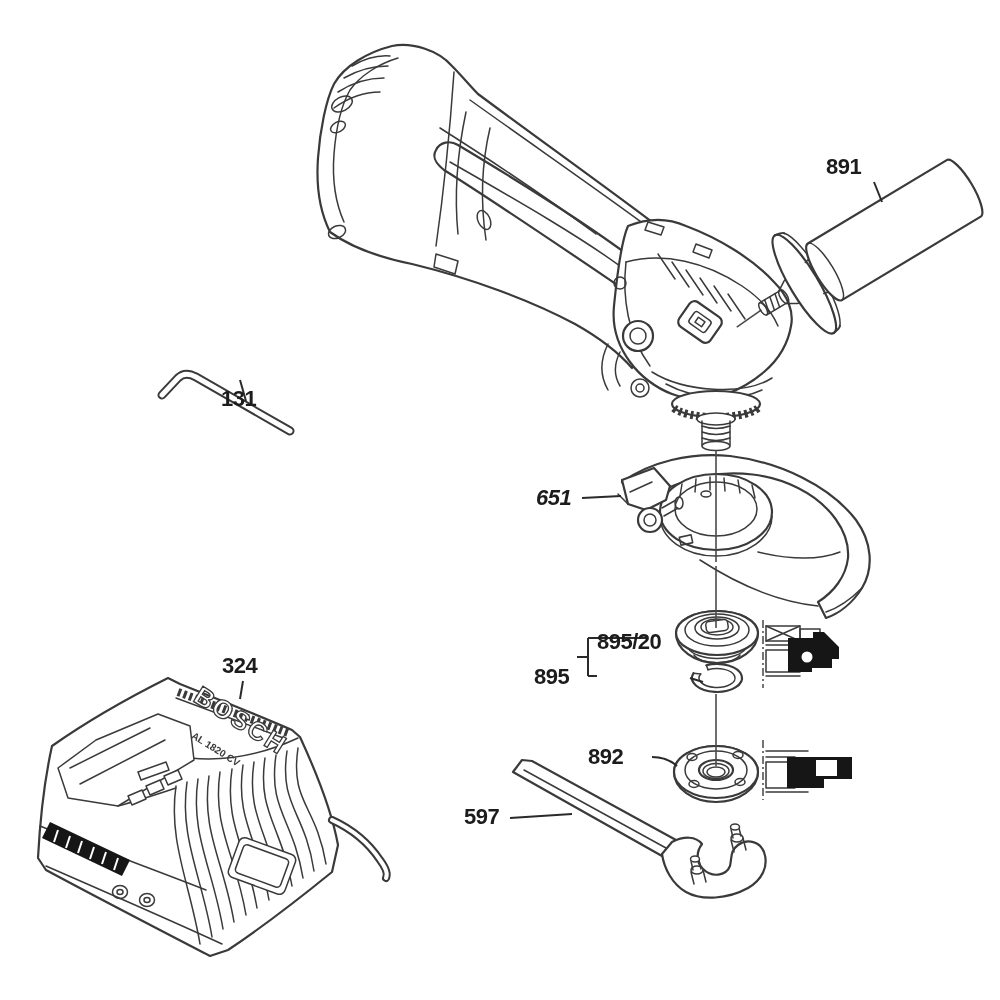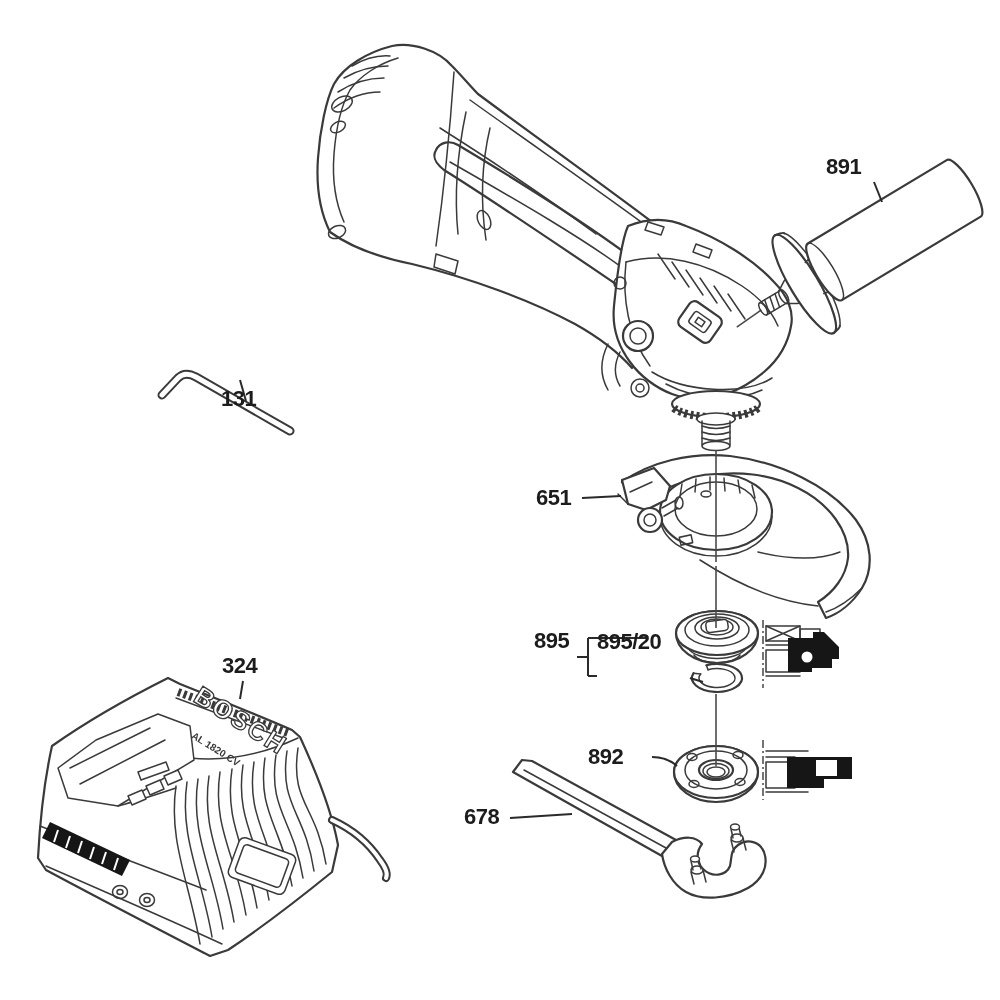--- a/index.html
+++ b/index.html
@@ -320,19 +320,19 @@
     </g>
     <path class="leader" d="M 690,678 L 703,682"></path>
     <path class="leader" d="M 652,757 Q 667,757 677,766"></path>
     <path class="leader" d="M 510,818 L 572,814"></path>
     <path class="leader" d="M 243,681 L 240,699"></path>
   </g>
 </svg>
 
   <div class="plabel" style="left:826px;top:154px;">891</div>
   <div class="plabel" style="left:221px;top:354px;margin-top:32px;">131</div>
-  <div class="plabel" style="left:536px;top:485px;">651</div>
-  <div class="plabel" style="left:534px;top:628px;">895</div>
+  <div class="plabel" style="left:536px;top:485px;font-style:italic;">651</div>
+  <div class="plabel" style="left:534px;top:664px;">895</div>
   <div class="plabel" style="left:597px;top:629px;">895/20</div>
   <div class="plabel" style="left:588px;top:744px;">892</div>
-  <div class="plabel" style="left:464px;top:804px;">678</div>
+  <div class="plabel" style="left:464px;top:804px;">597</div>
   <div class="plabel" style="left:222px;top:653px;">324</div>
 </div>
 
 </body></html>

